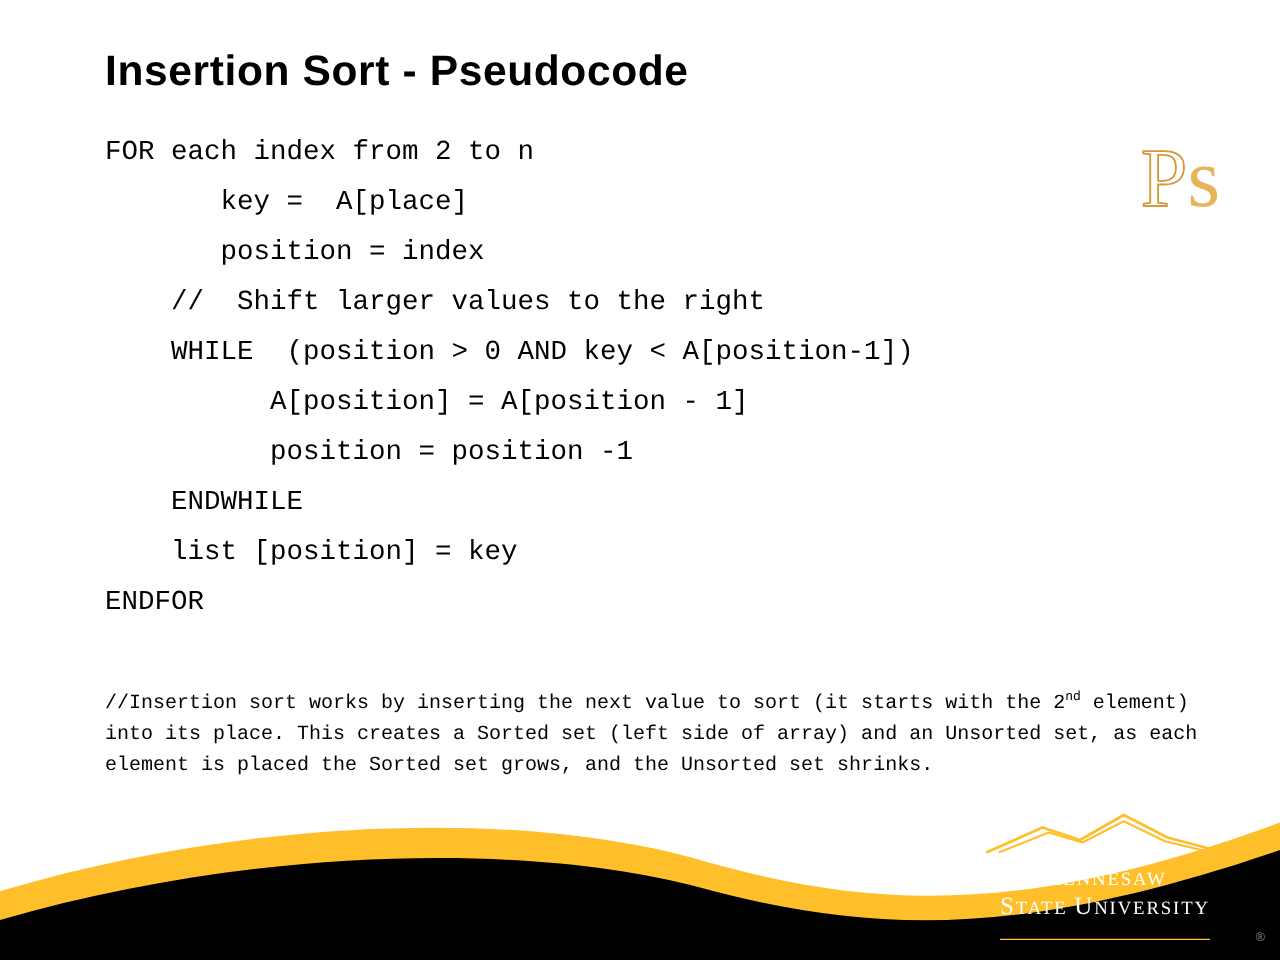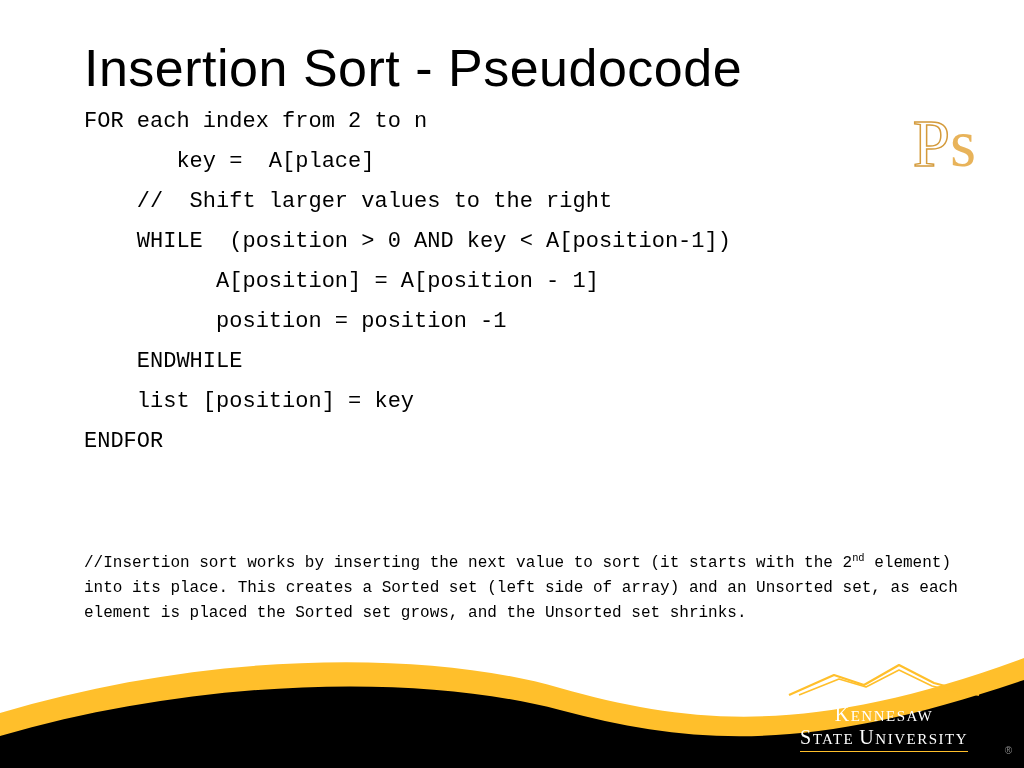--- a/index.html
+++ b/index.html
@@ -13,22 +13,22 @@
   }
   .slide {
     width: 100%;
     height: 100%;
     position: relative;
   }
   .title {
     position: absolute;
     top: 38px;
     left: 84px;
-    font-size: 52px;
-    font-weight: 400;
+    font-size: 34px;
+    font-weight: 700;
     color: #000;
     letter-spacing: 0.5px;
   }
   .ps-badge {
     position: absolute;
     top: 105px;
     right: 48px;
     font-size: 67px;
     font-weight: 400;
     font-family: Georgia, serif;
@@ -88,21 +88,21 @@
     letter-spacing: 1.5px;
     font-variant: small-caps;
   }
   .logo .big { font-size: 20px; }
   .logo .line2 {
     font-size: 15px;
     letter-spacing: 1.5px;
     font-variant: small-caps;
     border-bottom: 1px solid #ffbf2b;
     display: inline-block;
-    padding-bottom: 2px;
+    padding-bottom: 14px;
   }
   .reg {
     position: absolute;
     right: 12px;
     bottom: 12px;
     color: #888;
     font-size: 10px;
   }
 </style>
 </head>
@@ -112,20 +112,21 @@
 
   <h1 class="title">Insertion Sort - Pseudocode</h1>
 
   <div class="ps-badge">
     <span class="ps-p">P</span><span class="ps-s">s</span>
   </div>
 
   <div class="code-block">
     <div class="code-line">FOR each index from 2 to n</div>
     <div class="code-line">       key =  A[place]</div>
+    <div class="code-line">       position = index</div>
     <div class="code-line">    //  Shift larger values to the right</div>
     <div class="code-line">    WHILE  (position &gt; 0 AND key &lt; A[position-1])</div>
     <div class="code-line">          A[position] = A[position - 1]</div>
     <div class="code-line">          position = position -1</div>
     <div class="code-line">    ENDWHILE</div>
     <div class="code-line">    list [position] = key</div>
     <div class="code-line">ENDFOR</div>
   </div>
 
   <div class="desc">

